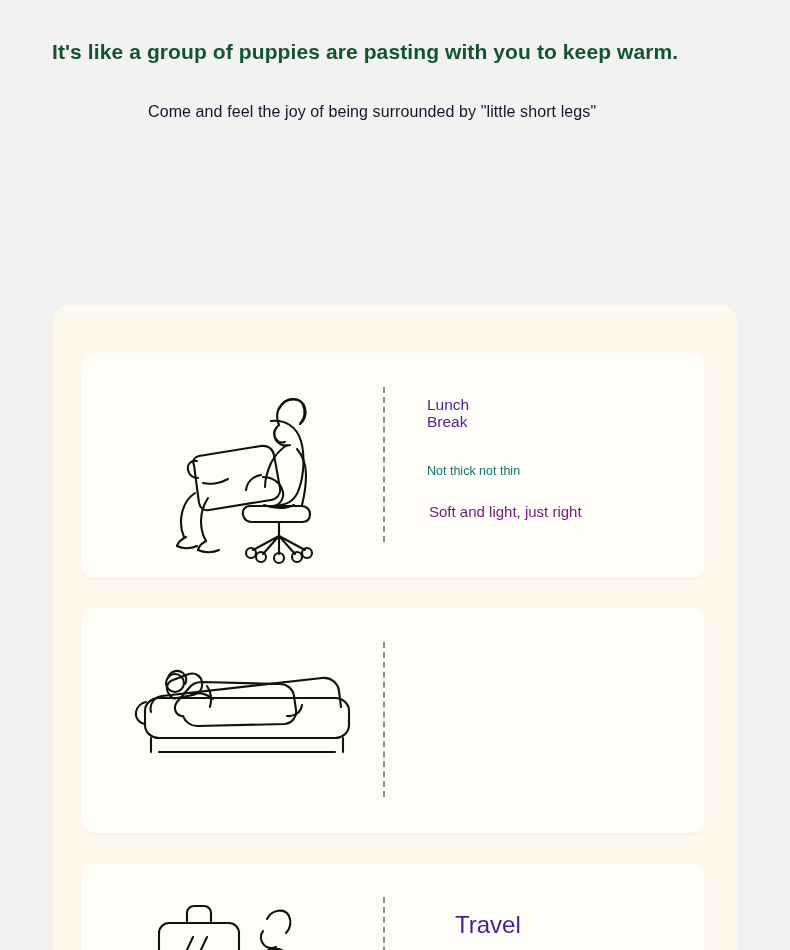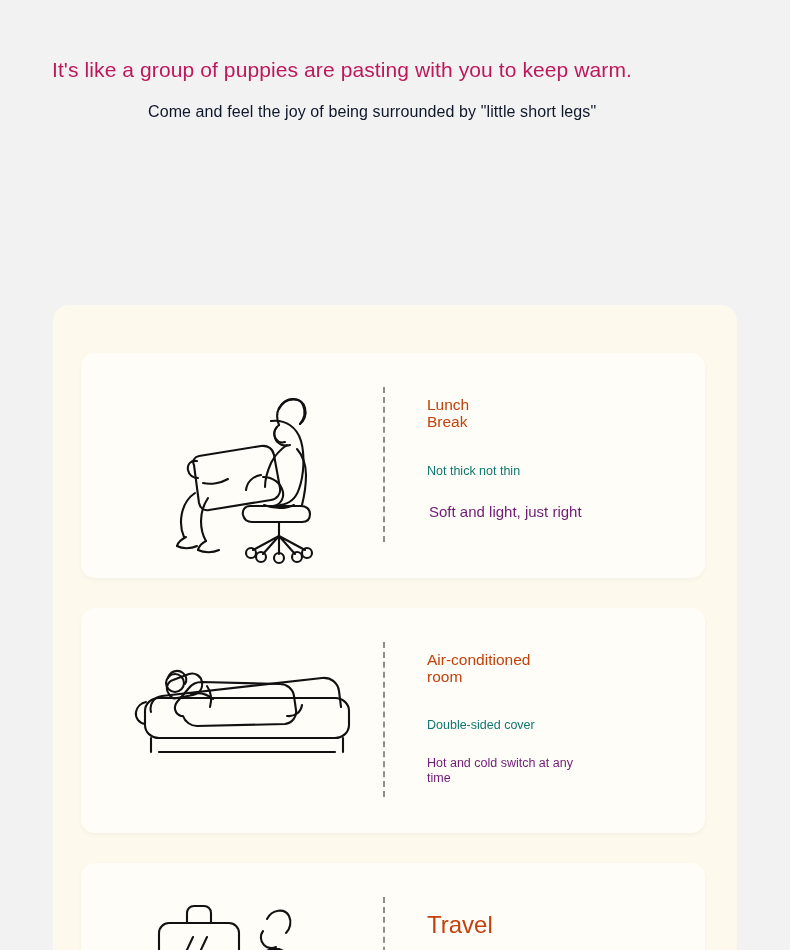--- a/index.html
+++ b/index.html
@@ -12,25 +12,26 @@
     height: 950px;
     position: relative;
     font-family: "Liberation Sans", sans-serif;
     color: #1a1a1a;
     overflow: hidden;
   }
 
   .headline {
     position: absolute;
     left: 52px;
-    top: 58px;
+    top: 40px;
     font-size: 21px;
-    color: #be185d;
+    color: #14532d;
     letter-spacing: 0.1px;
     white-space: nowrap;
+    font-weight: bold;
   }
 
   .subline {
     position: absolute;
     left: 148px;
     top: 103px;
     font-size: 16px;
     color: #0f172a;
     letter-spacing: 0.1px;
     white-space: nowrap;
@@ -81,26 +82,27 @@
     left: 318px;
     top: 0;
     width: 290px;
     height: 100%;
   }
 
   .t-title {
     position: absolute;
     font-size: 15.5px;
     line-height: 17px;
-    color: #c2410c;
+    color: #4c1d95;
     white-space: pre-line;
   }
   .t-title.big {
     font-size: 24px;
     line-height: 28px;
+    margin-left: 28px;
   }
   .t-sub1 {
     position: absolute;
     font-size: 12.5px;
     line-height: 15px;
     color: #0f766e;
     white-space: pre-line;
   }
   .t-sub2 {
     position: absolute;
@@ -208,27 +210,20 @@
         <circle cx="64" cy="63" r="9"></circle>
         <path d="M57 58c2-7 10-9 15-5 4 3 4 8 2 11"></path>
 
         <path d="M80 74c8-2 16 0 22 5"></path>
 
         <path d="M40 118v14M232 118v14"></path>
         <path d="M48 132h176"></path>
       </svg>
     </div>
     <div class="divider"></div>
-    <div class="textcol">
-      <div class="t-title">Air-conditioned
-room</div>
-      <div class="t-sub1">Double-sided cover</div>
-      <div class="t-sub2">Hot and cold switch at any
-time</div>
-    </div>
   </div>
 
   <div class="card c3">
     <div class="illus">
       <svg width="290" height="200" viewBox="0 0 290 200" fill="none" stroke="#111" stroke-width="2.1" stroke-linecap="round" stroke-linejoin="round">
 
         <rect x="48" y="48" width="80" height="56" rx="10"></rect>
 
         <path d="M66 96l16-34M80 96l16-34"></path>
 

